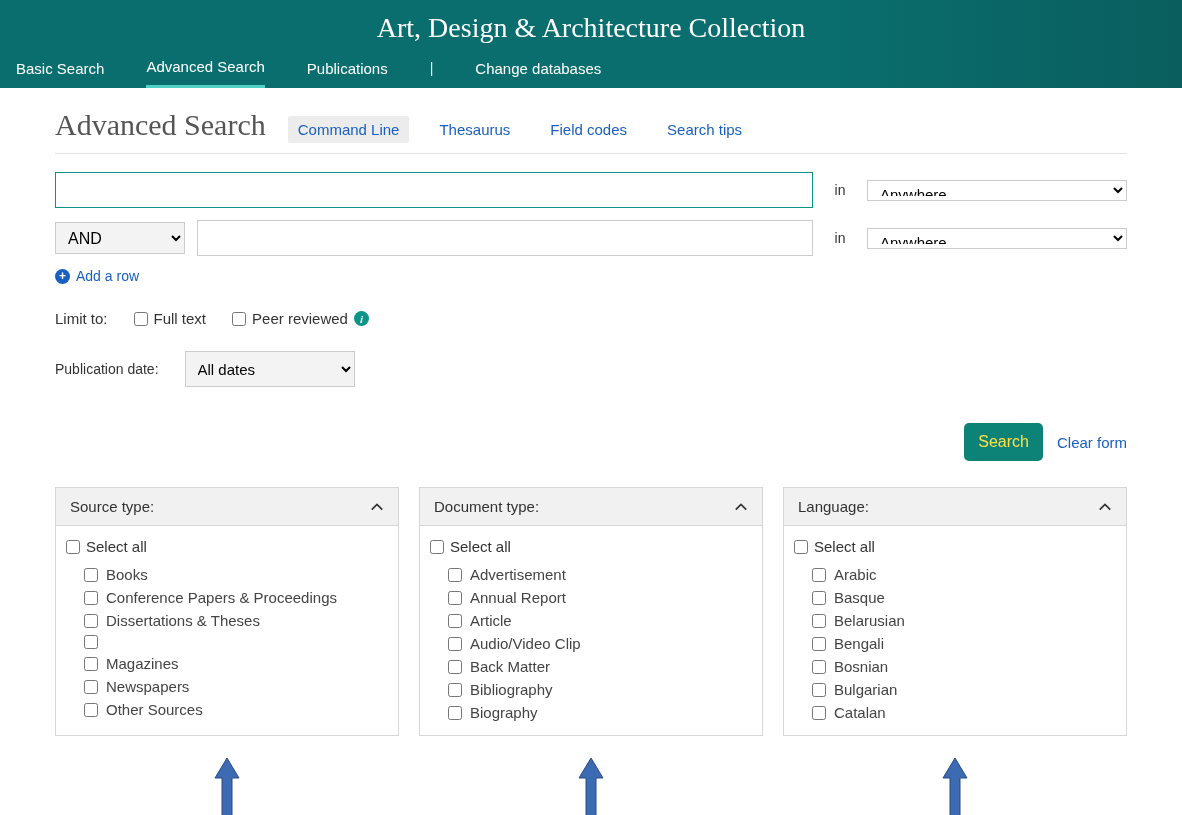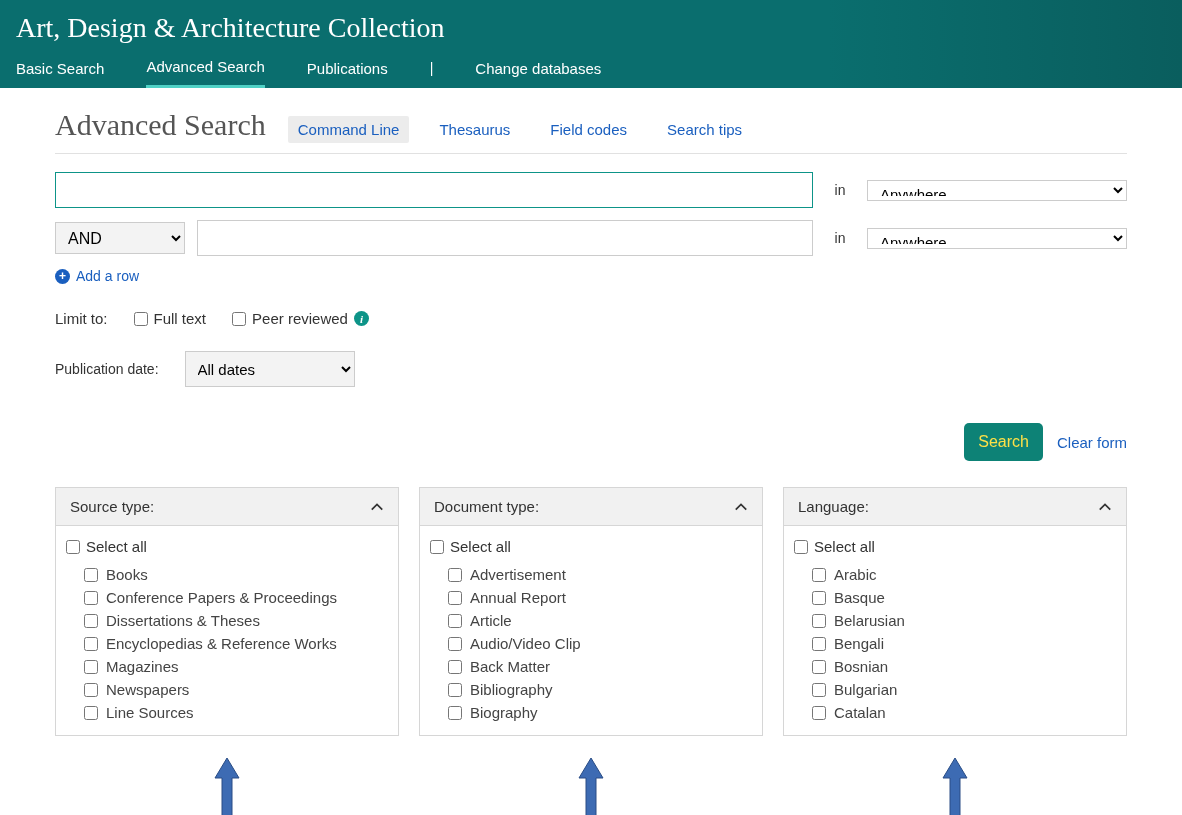--- a/index.html
+++ b/index.html
@@ -1,18 +1,18 @@
 <!DOCTYPE html>
 <html><head>
 <meta charset="utf-8">
 <style>
   * { box-sizing: border-box; margin: 0; padding: 0; }
   body { font-family: Arial, Helvetica, sans-serif; font-size: 14px; color: #333; background: #fff; }
 
-  .header { background: #0a6e6e; background: linear-gradient(to right, #0a6e6e 70%, #0a5e5e 100%); padding: 12px 16px 0 16px; }
+  .header { background: #0a6e6e; background: linear-gradient(to right, #0a6e6e 70%, #0a5e5e 100%); padding: 12px 16px 0 16px; text-align: center; }
   .site-title { color: #fff; font-family: Georgia, 'Times New Roman', serif; font-size: 28px; font-weight: 400; padding-bottom: 14px; }
   .topnav { display: flex; align-items: center; gap: 42px; }
   .topnav a { color: #fff; text-decoration: none; font-size: 15px; padding-bottom: 10px; display: inline-block; }
   .topnav a.active { border-bottom: 3px solid #4fd1c5; }
   .topnav .sep { color: #fff; padding-bottom: 10px; }
 
   .page { padding: 20px 55px; }
 
   .title-row { display: flex; align-items: baseline; gap: 22px; border-bottom: 1px solid #e1e1e1; padding-bottom: 10px; margin-bottom: 18px; }
   .page-title { font-family: Georgia, serif; font-size: 30px; color: #555; font-weight: 400; }
@@ -156,33 +156,32 @@
             <label class="opt">
               <input type="checkbox" style="">
               <span>Conference Papers &amp; Proceedings</span>
             </label>
             <label class="opt">
               <input type="checkbox" style="">
               <span>Dissertations &amp; Theses</span>
             </label>
             <label class="opt">
               <input type="checkbox" style="">
-              <span>Encyclopedias &amp; Reference Works</span>
             </label>
             <label class="opt">
               <input type="checkbox" style="">
               <span>Magazines</span>
             </label>
             <label class="opt">
               <input type="checkbox" style="">
               <span>Newspapers</span>
             </label>
             <label class="opt">
               <input type="checkbox" style="">
-              <span>Line Sources</span>
+              <span>Other Sources</span>
             </label>
           </div>
       </div>
     </div>
 
     <div class="panel">
       <div class="panel-head">
         <span>Document type:</span>
         <span class="chev"><svg viewBox="0 0 16 16">
               <path d="M2 11 L8 5 L14 11" fill="none" stroke="#333" stroke-width="2"></path>

